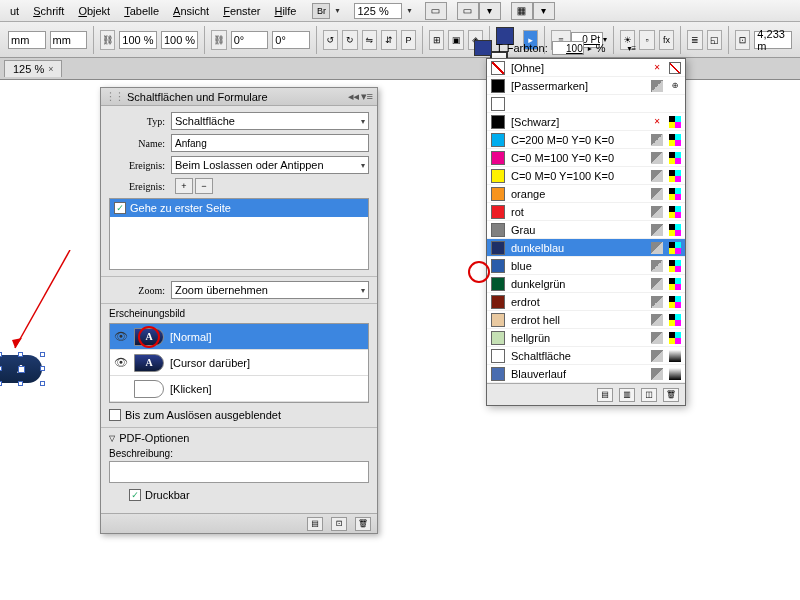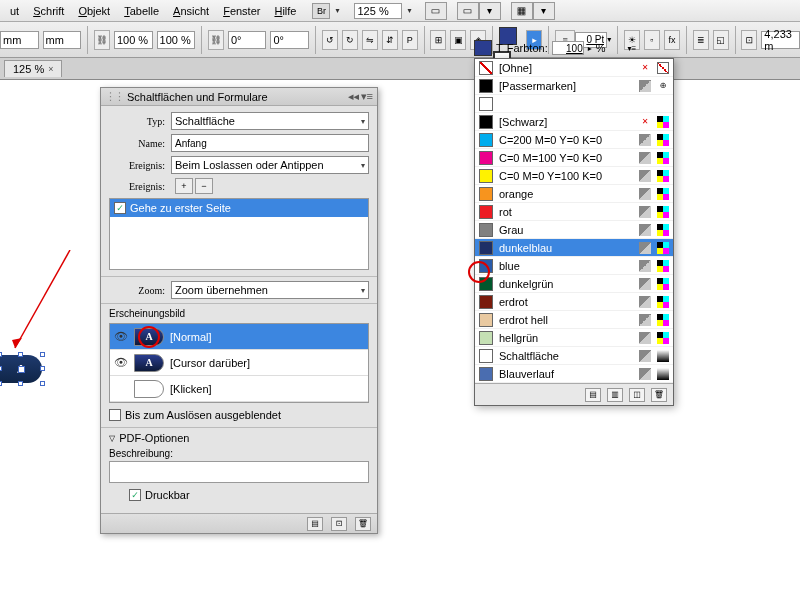--- a/index.html
+++ b/index.html
@@ -10,21 +10,21 @@
 .menubar .mitem { padding:2px 6px; cursor:default; }
 .menubar .mitem u { text-decoration:underline; }
 .menubar .zoomsel { margin-left:10px; display:flex; align-items:center; gap:2px; }
 .menubar .zoomsel input { width:48px; height:16px; border:1px solid #999; font-size:11px; padding:0 2px; }
 .menubar .br { width:18px; height:16px; border:1px solid #999; background:#ddd; text-align:center; font-size:9px; line-height:14px; margin-left:8px; }
 .menubar .tri { font-size:8px; color:#333; padding:0 3px; }
 .menubar .icogrp { display:flex; margin-left:8px; gap:0; }
 .menubar .ico { width:22px; height:18px; border:1px solid #999; background:#e8e8e8; display:flex; align-items:center; justify-content:center; font-size:10px; }
 
 
-.toolbar { height:36px; background:linear-gradient(#f0f0f0,#dcdcdc); border-bottom:1px solid #999; display:flex; align-items:center; padding:2px 0; gap:4px; }
+.toolbar { height:36px; background:linear-gradient(#f0f0f0,#dcdcdc); border-bottom:1px solid #999; display:flex; align-items:center; padding:2px 8px; gap:4px; }
 .toolbar .tb { width:20px; height:20px; border:1px solid #aaa; background:#eee; display:flex; align-items:center; justify-content:center; font-size:9px; }
 .toolbar .tbin { width:48px; height:18px; border:1px solid #999; background:#fff; display:flex; align-items:center; padding:0 2px; }
 .toolbar .sep { width:1px; height:28px; background:#aaa; margin:0 2px; }
 .toolbar .fillbox { width:18px; height:18px; background:#2a3d8f; border:1px solid #333; }
 .toolbar .strokebox { width:18px; height:18px; background:#fff; border:2px solid #333; margin-left:-6px; margin-top:6px; }
 .toolbar .ptfield { display:flex; align-items:center; }
 .toolbar .ptfield input { width:32px; height:16px; border:1px solid #999; font-size:10px; text-align:right; padding-right:2px;text-decoration:underline;}
 
 
 .tabstrip { height:22px; background:#d0d0d0; border-bottom:1px solid #888; display:flex; align-items:center; }
@@ -68,21 +68,21 @@
 .chkrow { display:flex; align-items:center; gap:4px; margin:6px 0; font-size:10px; }
 .chkrow .cbx { width:12px; height:12px; border:1px solid #666; background:#fff; display:flex; align-items:center; justify-content:center; font-size:9px; color:#2a6; }
 .collapsed { display:flex; align-items:center; gap:4px; font-size:10px; margin:4px 0; }
 .collapsed::before { content:"▽"; font-size:8px; }
 .desc { font-size:10px; margin:4px 0 2px 0; }
 .descbox { width:100%; height:22px; border:1px solid #999; background:#fff; }
 .panel-ftr { height:20px; background:linear-gradient(#e0e0e0,#d0d0d0); border-top:1px solid #aaa; display:flex; align-items:center; justify-content:flex-end; padding:0 6px; gap:8px; }
 .panel-ftr .fib { width:16px; height:14px; border:1px solid #999; background:#eee; font-size:8px; display:flex; align-items:center; justify-content:center; }
 
 
-.swatches { position:absolute; left:474px; top:58px; width:200px; background:#fff; border:1px solid #666; box-shadow:2px 2px 8px rgba(0,0,0,.3); z-index:50; }
+.swatches { position:absolute; left:486px; top:58px; width:200px; background:#fff; border:1px solid #666; box-shadow:2px 2px 8px rgba(0,0,0,.3); z-index:50; }
 .swlist { max-height:380px; overflow:hidden; }
 .swrow { height:18px; display:flex; align-items:center; padding:0 4px; gap:6px; font-size:10px; border-bottom:1px solid #f0f0f0; }
 .swrow.sel { background:#3c86e0; color:#fff; }
 .swrow .sw { width:14px; height:14px; border:1px solid #666; flex-shrink:0; }
 .swrow .nm { flex:1; white-space:nowrap; overflow:hidden; }
 .swrow .ic { width:12px; height:12px; font-size:8px; display:flex; align-items:center; justify-content:center; }
 .swrow .ic.x { color:#d00; }
 .swrow .ic.reg { background:linear-gradient(135deg,#888 50%,#ccc 50%); }
 .swrow .ic.cmyk { background:conic-gradient(#0ff 0 25%,#f0f 0 50%,#ff0 0 75%,#000 0); }
 .swrow .ic.t { border:1px solid #666; background:#fff; position:relative; }

